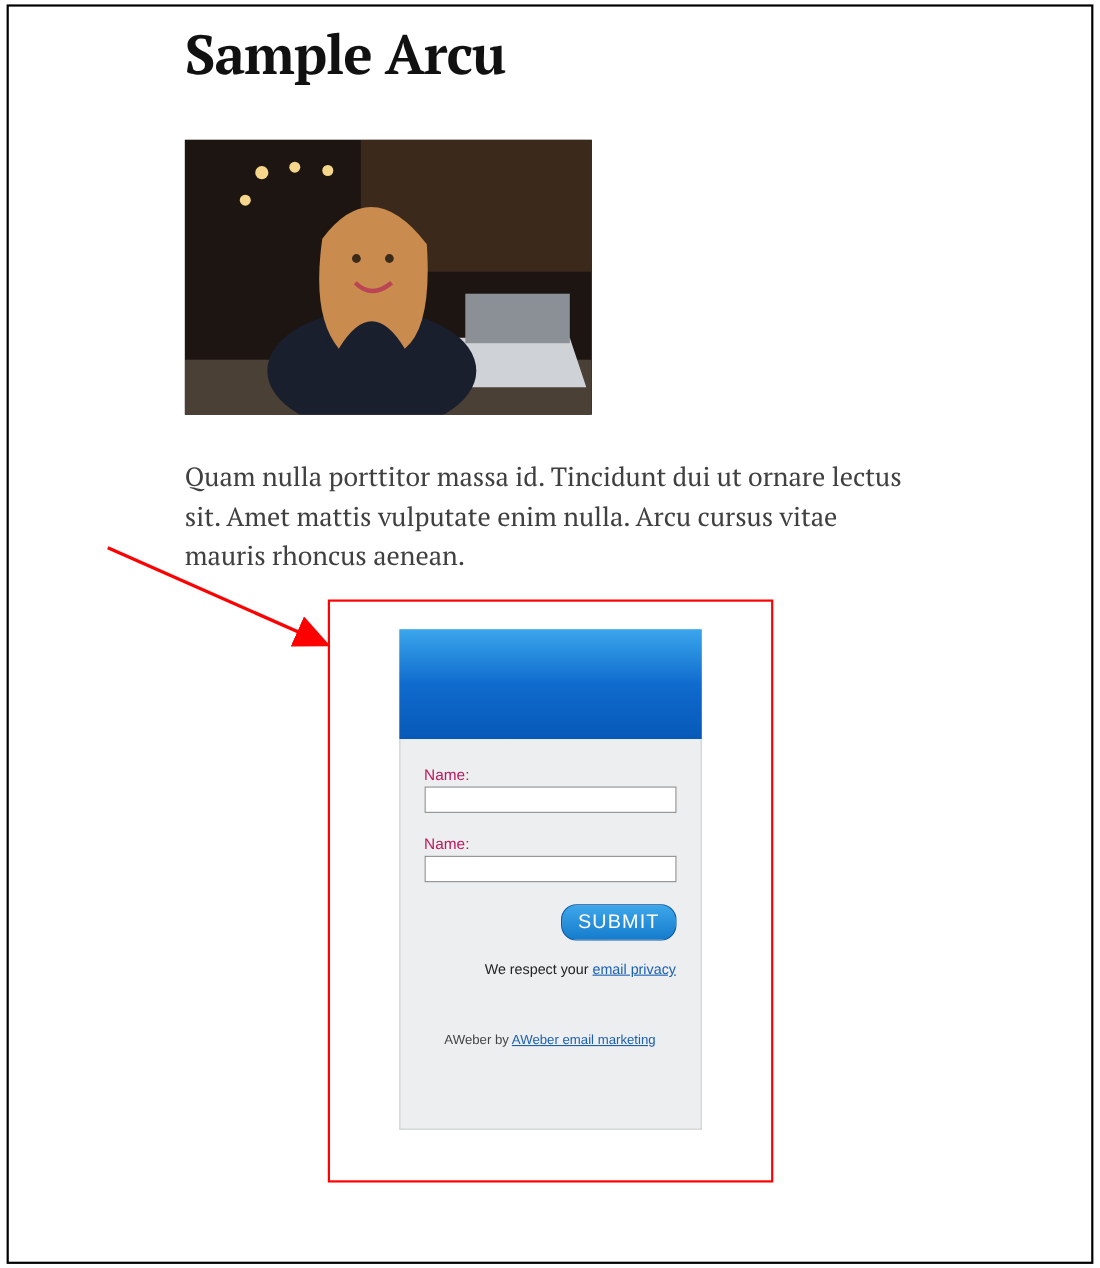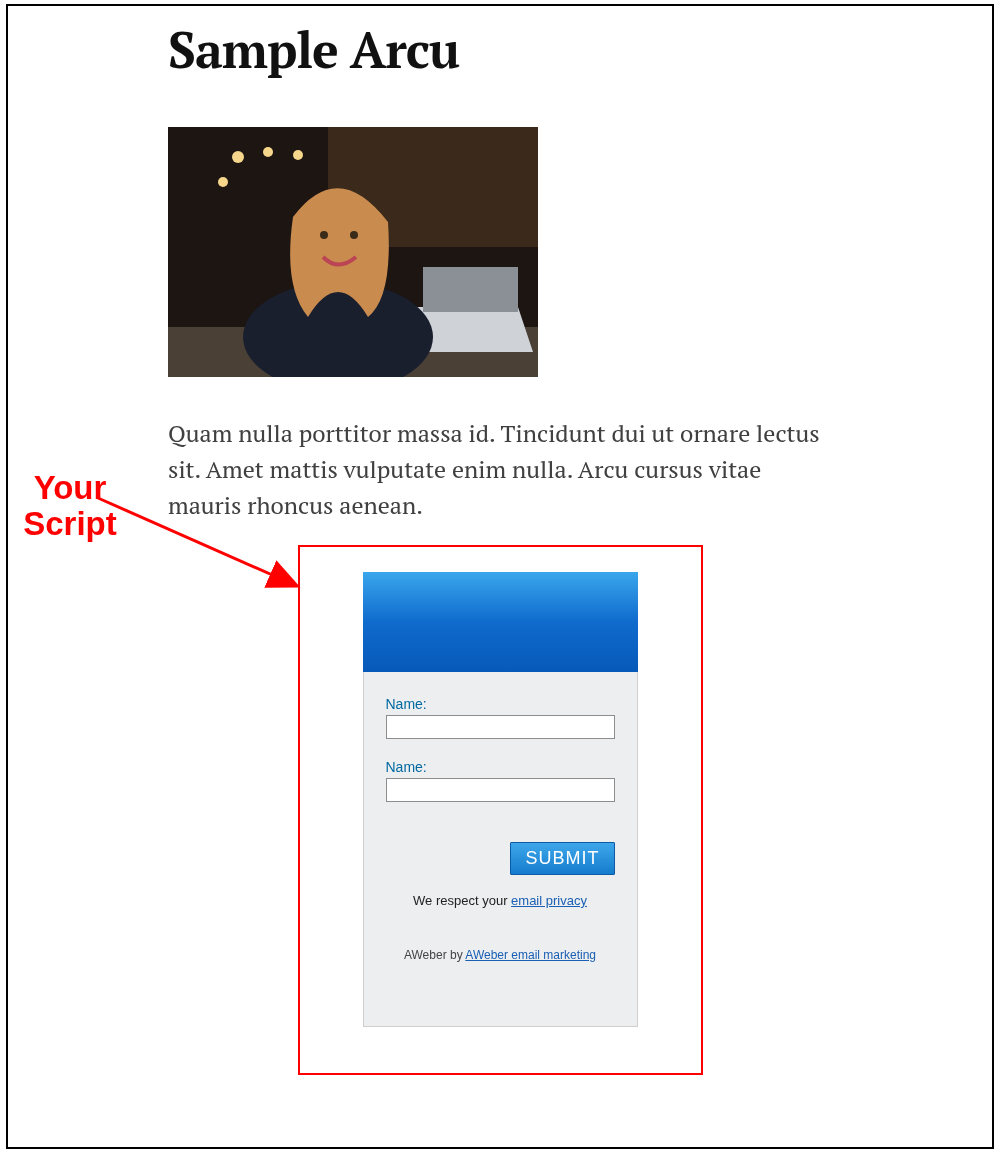--- a/index.html
+++ b/index.html
@@ -95,21 +95,21 @@
   .form-body{
     background:#eceeef;
     border:1px solid #cfcfcf;
     border-top:none;
     padding:24px 22px 14px 22px;
     min-height:355px;
     box-sizing:border-box;
   }
   .field-label{
     font-size:14px;
-    color:#0369a1;
+    color:#be185d;
     margin-bottom:3px;
   }
   .field-input{
     width:100%;
     height:24px;
     border:1px solid #8d8d8d;
     background:#fff;
     box-sizing:border-box;
     margin-bottom:20px;
     font-size:13px;
@@ -118,29 +118,28 @@
   .submit-row{text-align:right;margin-bottom:18px;}
   .submit-btn{
     background:linear-gradient(#3ea7ea,#157ccd);
     border:1px solid #0a5aa6;
     color:#fff;
     font-family:Arial,sans-serif;
     font-weight:500;
     letter-spacing:1px;
     font-size:18px;
     padding:5px 14px;
-    border-radius:1px;
+    border-radius:14px;
     cursor:pointer;
-    margin-top:20px;
   }
   .respect{
     font-size:13px;
     color:#222;
-    text-align:center;
-    margin-bottom:40px;
+    text-align:right;
+    margin-bottom:50px;
   }
   .respect a, .powered a{color:#1a5fb4;text-decoration:underline;}
   .powered{
     font-size:12px;
     color:#444;
     text-align:center;
   }
 </style>
 </head>
 <body>
@@ -193,24 +192,20 @@
         <div class="powered">
           <span>AWeber by </span><a href="#">AWeber email marketing</a>
         </div>
       </div>
     </div>
   </div>
 
 </div>
 
 <div class="callout">
-  <div class="callout-label">
-    <div>Your</div>
-    <div>Script</div>
-  </div>
   <svg width="230" height="110">
     <defs>
       <marker id="ah" markerWidth="12" markerHeight="12" refX="9" refY="5" orient="auto">
         <polygon points="0,0 11,5 0,10" fill="#ff0000"></polygon>
       </marker>
     </defs>
     <line x1="8" y1="8" x2="205" y2="95" stroke="#ff0000" stroke-width="3" marker-end="url(#ah)"></line>
   </svg>
 </div>
 

